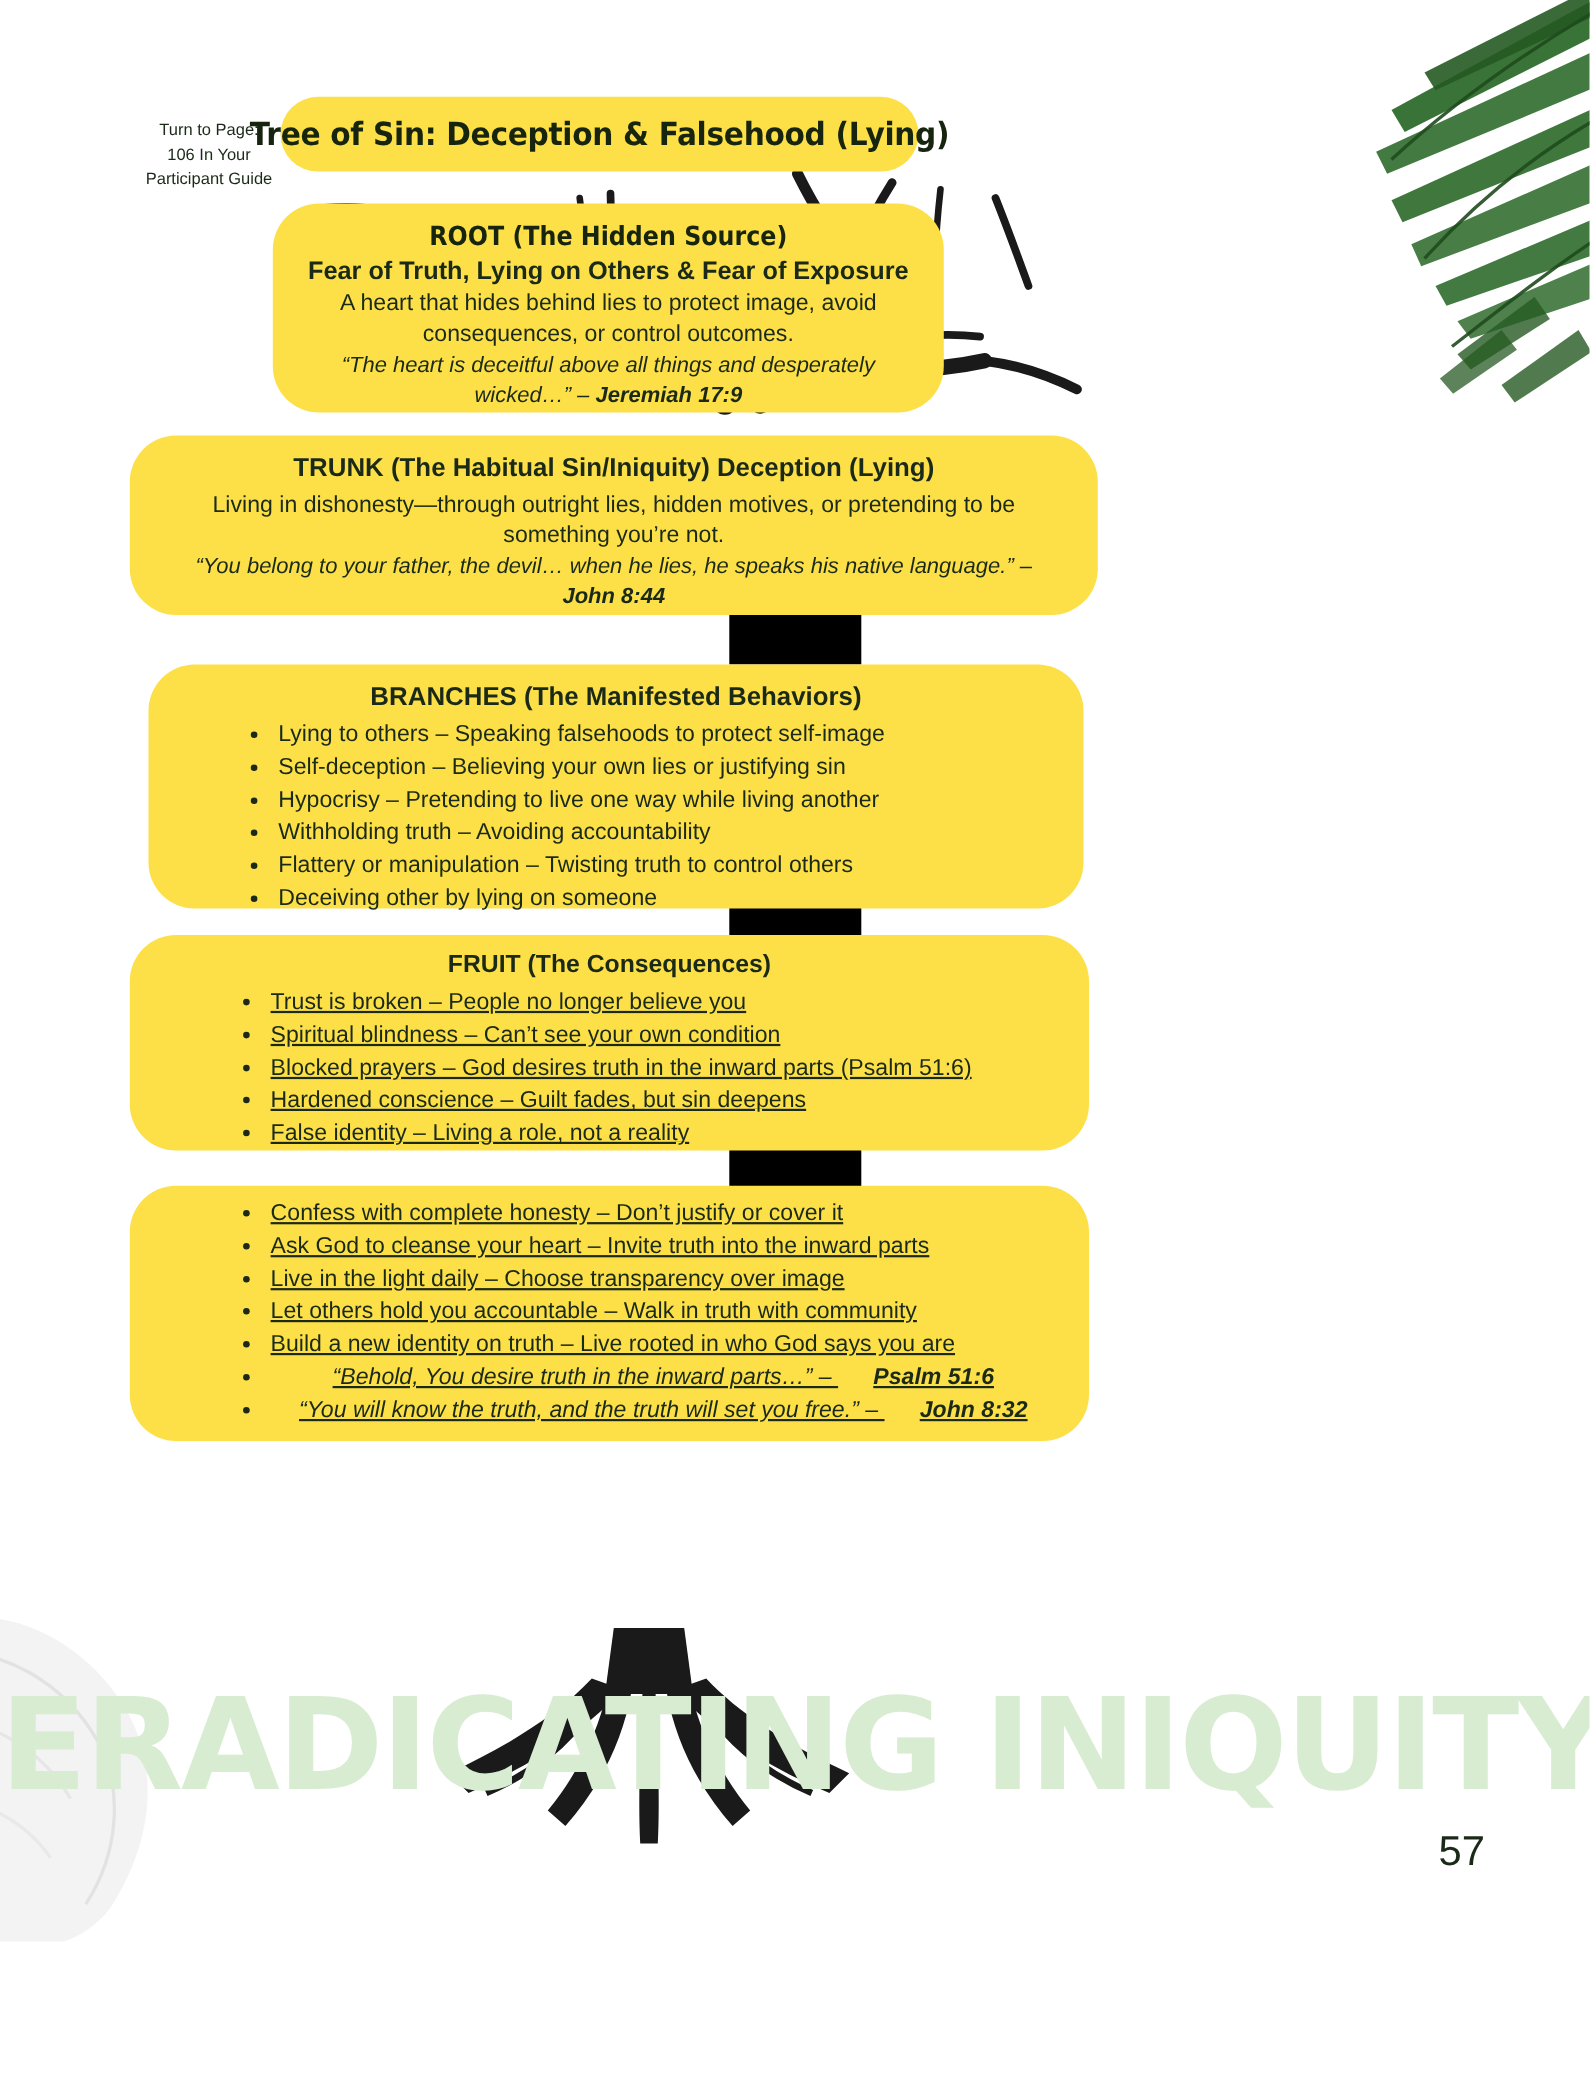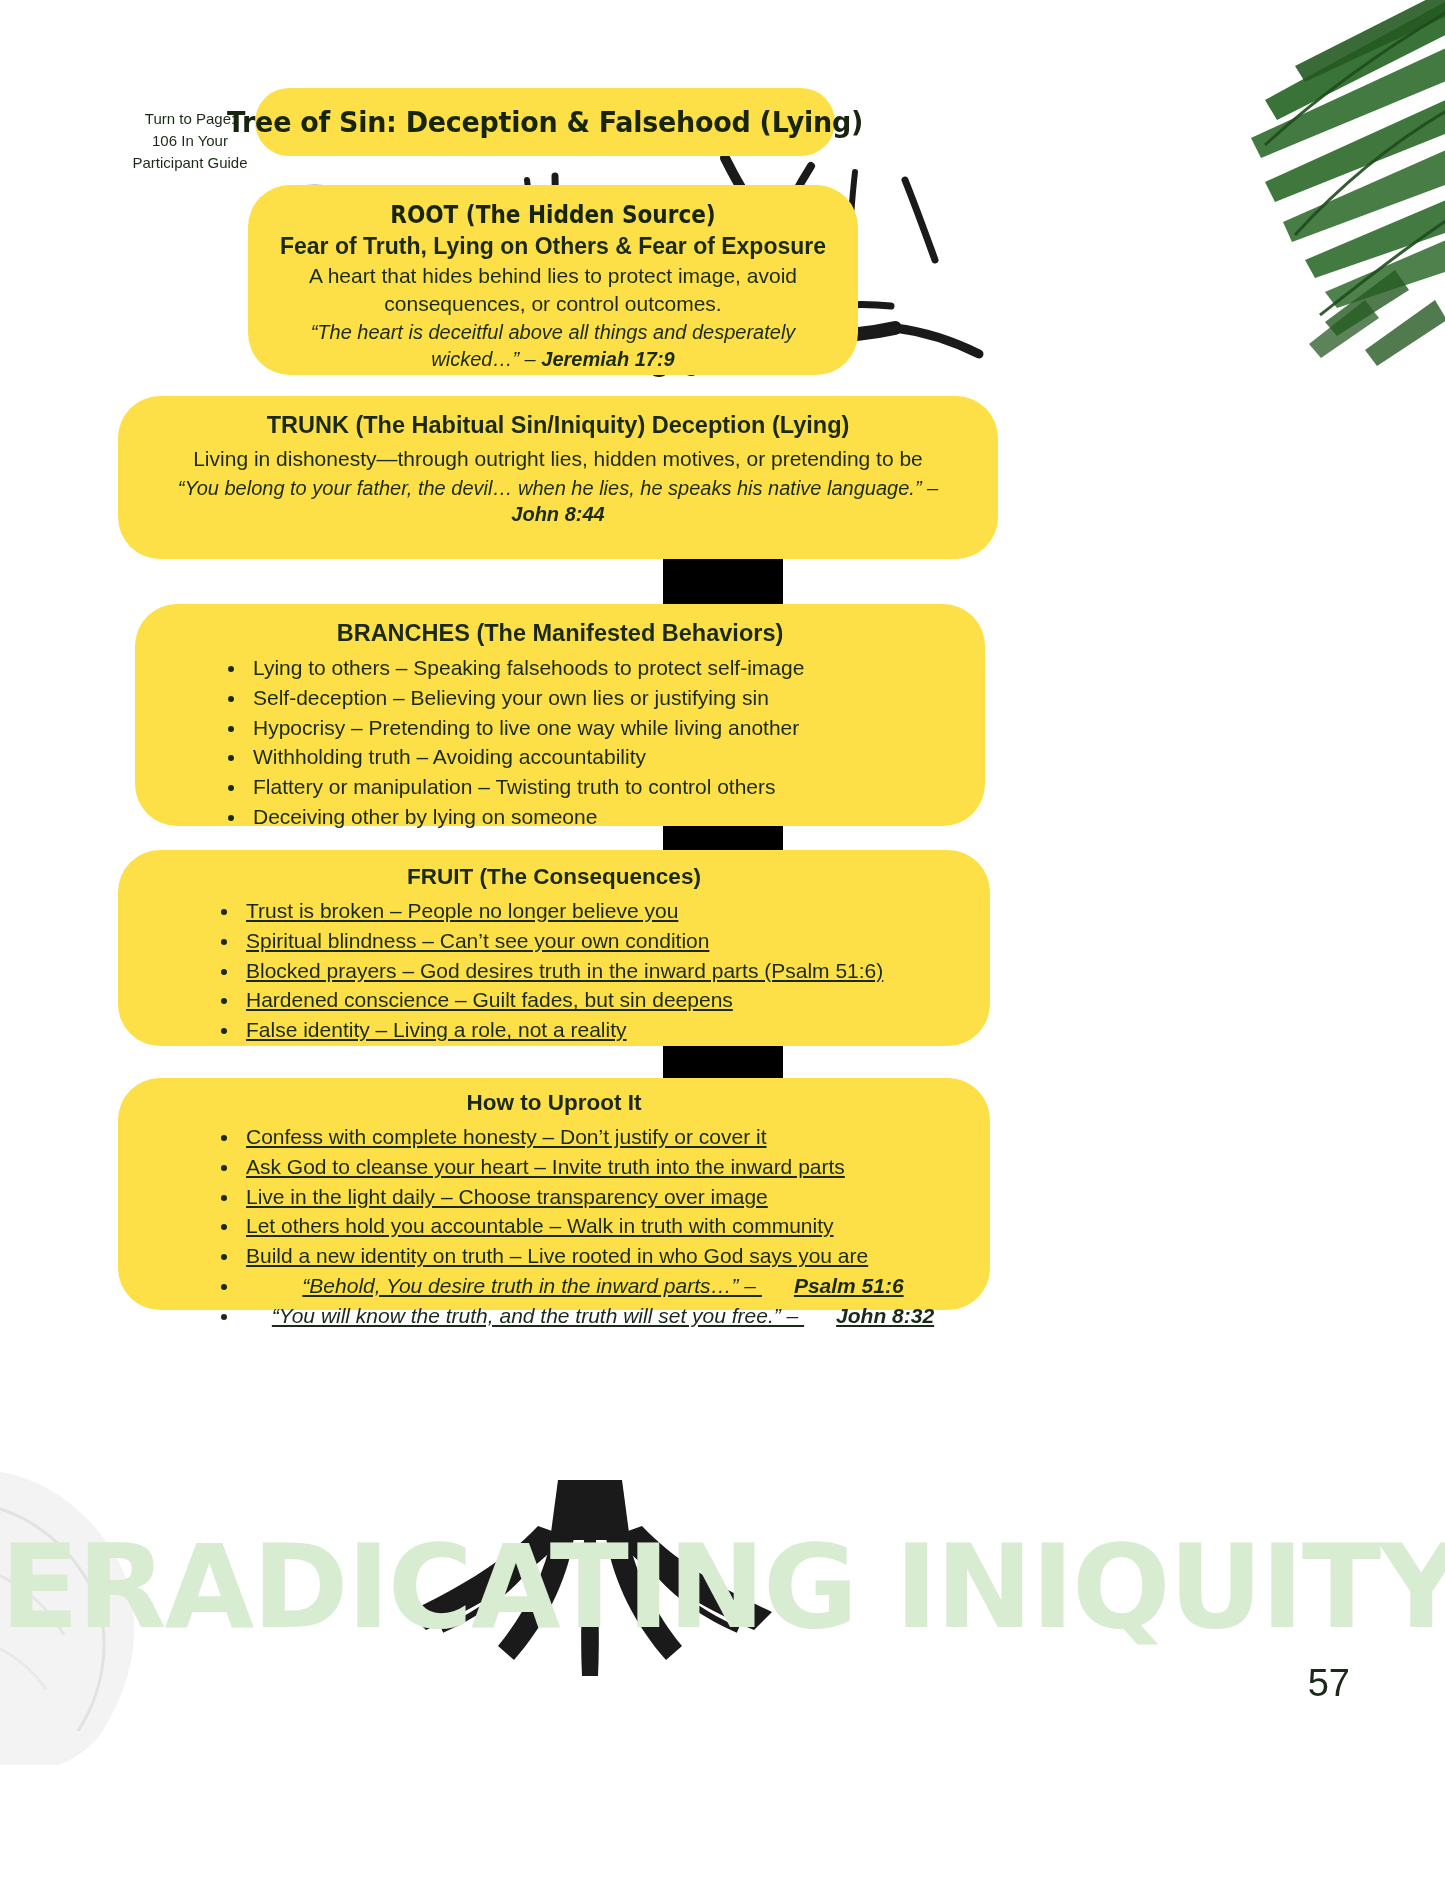--- a/index.html
+++ b/index.html
@@ -185,20 +185,21 @@
     <div class="hdr-condensed">ROOT (The Hidden Source)</div>
     <div class="subhdr">Fear of Truth, Lying on Others &amp; Fear of Exposure</div>
     <div class="body-line">A heart that hides behind lies to protect image, avoid</div>
     <div class="body-line">consequences, or control outcomes.</div>
     <div class="quote"><span>“The heart is deceitful above all things and desperately wicked…” – </span><b>Jeremiah 17:9</b></div>
   </div>
 
   <div class="box trunk-box">
     <div class="hdr-bold">TRUNK (The Habitual Sin/Iniquity) Deception (Lying)</div>
     <div class="body-line">Living in dishonesty—through outright lies, hidden motives, or pretending to be</div>
+    <div class="body-line">something you’re not.</div>
     <div class="quote"><span>“You belong to your father, the devil… when he lies, he speaks his native language.” – </span><b>John 8:44</b></div>
   </div>
   <div class="connector" style="top:559px;height:45px;"></div>
 
   <div class="box branches-box">
     <div class="hdr-bold">BRANCHES (The Manifested Behaviors)</div>
     <ul class="bullets wide">
       <li>Lying to others – Speaking falsehoods to protect self-image</li>
       <li>Self-deception – Believing your own lies or justifying sin</li>
       <li>Hypocrisy – Pretending to live one way while living another</li>
@@ -215,21 +216,20 @@
       <li>Trust is broken – People no longer believe you</li>
       <li>Spiritual blindness – Can’t see your own condition</li>
       <li>Blocked prayers – God desires truth in the inward parts (Psalm 51:6)</li>
       <li>Hardened conscience – Guilt fades, but sin deepens</li>
       <li>False identity – Living a role, not a reality</li>
     </ul>
   </div>
   <div class="connector" style="top:1036px;height:46px;"></div>
 
   <div class="box uproot-box">
-    <div class="hdr-bold sm">How to Uproot It</div>
     <ul class="bullets narrow">
       <li>Confess with complete honesty – Don’t justify or cover it</li>
       <li>Ask God to cleanse your heart – Invite truth into the inward parts</li>
       <li>Live in the light daily – Choose transparency over image</li>
       <li>Let others hold you accountable – Walk in truth with community</li>
       <li>Build a new identity on truth – Live rooted in who God says you are</li>
       <li class="verse"><span>“Behold, You desire truth in the inward parts…” – </span><b>Psalm 51:6</b></li>
       <li class="verse"><span>“You will know the truth, and the truth will set you free.” – </span><b>John 8:32</b></li>
     </ul>
   </div>

